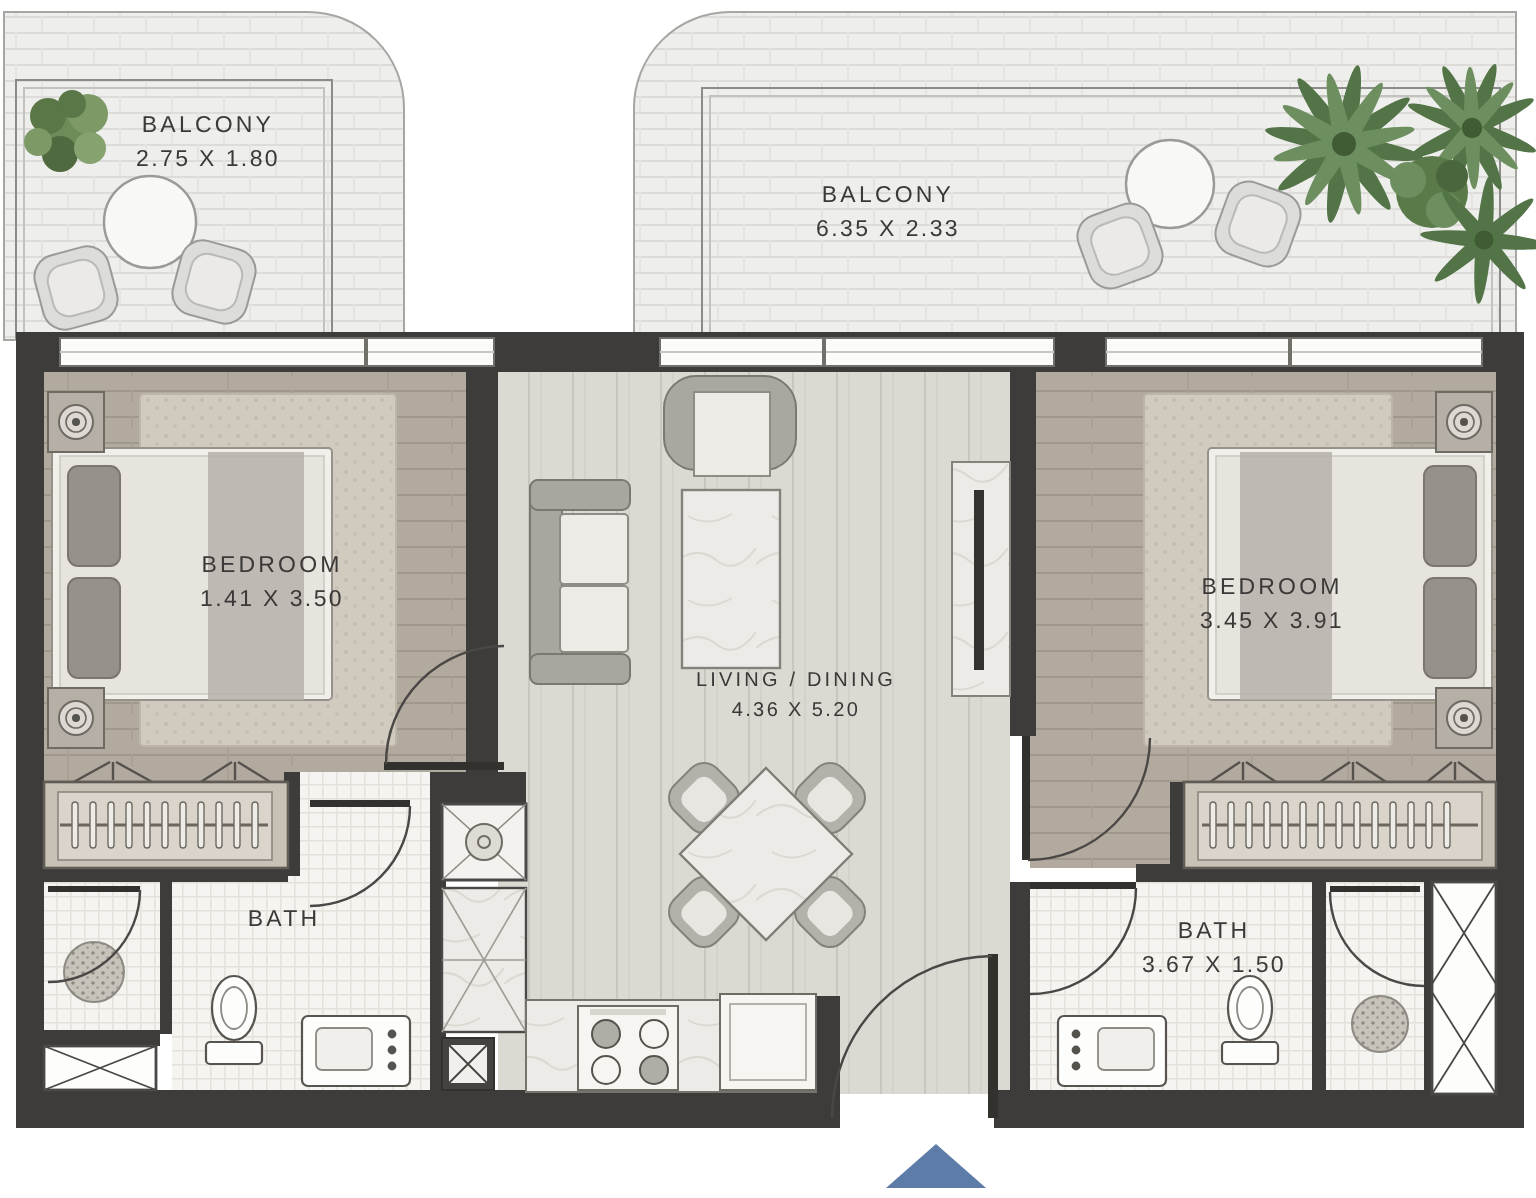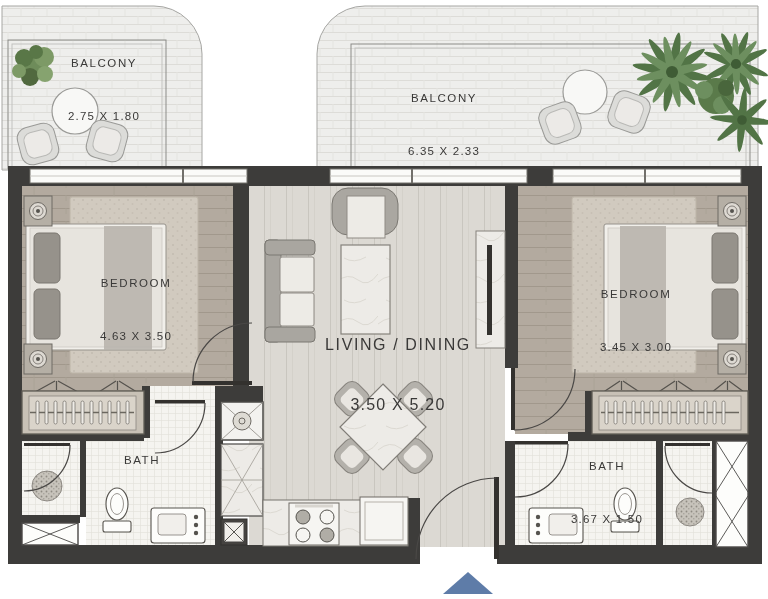--- a/index.html
+++ b/index.html
@@ -6,22 +6,22 @@
   .stage{position:relative;width:768px;height:599px;background:#fff;overflow:hidden;
          font-family:"Liberation Sans",sans-serif;}
   .stage svg{position:absolute;left:0;top:0;}
   .wall{fill:var(--wall,#3d3c3a);}
   .arcline{stroke:#4a4846;stroke-width:1.2;fill:none;}
   .leaf{fill:#33312e;}
   .fixture{fill:#fdfdfb;stroke:#57544f;stroke-width:1.1;}
   .fixin{fill:#f1efeb;stroke:#8d8983;stroke-width:0.9;}
   .lbl{position:absolute;text-align:center;color:#3a3938;white-space:nowrap;
        font-size:11.5px;line-height:1.5;letter-spacing:1.6px;}
-  .lbl.big{font-size:16px;text-align:center;}
-  .lbl .l2{letter-spacing:1.2px;margin-top:36px;}
+  .lbl.big{font-size:10px;text-align:center;}
+  .lbl .l2{letter-spacing:1.2px;}
 </style>
 </head>
 <body>
 
 <div class="stage">
 <svg width="768" height="599" viewBox="0 0 768 599">
   <defs>
     <pattern id="balc" width="26" height="16" patternUnits="userSpaceOnUse">
       <rect width="26" height="16" fill="#eeeeec"></rect>
       <path d="M0 0.5H26 M0 8.5H26" stroke="#dddcd8" stroke-width="1"></path>
@@ -428,29 +428,29 @@
 <div class="lbl" style="left:24px;top:55px;width:160px">
   <div class="l1">BALCONY</div>
   <div class="l2">2.75 X 1.80</div>
 </div>
 <div class="lbl" style="left:364px;top:90px;width:160px">
   <div class="l1">BALCONY</div>
   <div class="l2">6.35 X 2.33</div>
 </div>
 <div class="lbl" style="left:56px;top:275px;width:160px">
   <div class="l1">BEDROOM</div>
-  <div class="l2">4.63 X 3.50</div>
+  <div class="l2">1.41 X 3.50</div>
 </div>
 <div class="lbl" style="left:556px;top:286px;width:160px">
   <div class="l1">BEDROOM</div>
-  <div class="l2">3.45 X 3.00</div>
+  <div class="l2">3.45 X 3.91</div>
 </div>
 <div class="lbl big" style="left:308px;top:333px;width:180px">
   <div class="l1">LIVING / DINING</div>
-  <div class="l2">3.50 X 5.20</div>
+  <div class="l2">4.36 X 5.20</div>
 </div>
 <div class="lbl" style="left:62px;top:452px;width:160px">
   <div class="l1">BATH</div>
 </div>
 <div class="lbl" style="left:527px;top:458px;width:160px">
   <div class="l1">BATH</div>
   <div class="l2">3.67 X 1.50</div>
 </div>
 </div>
 

